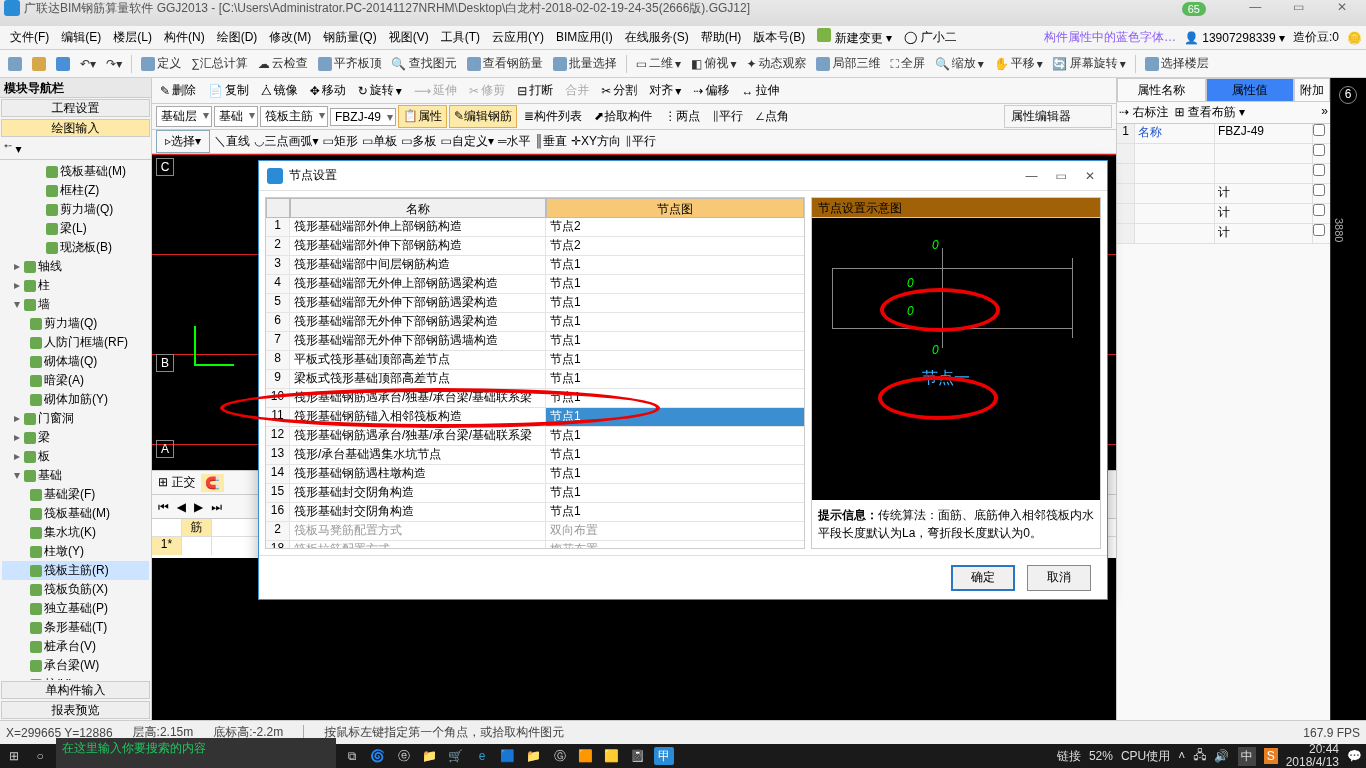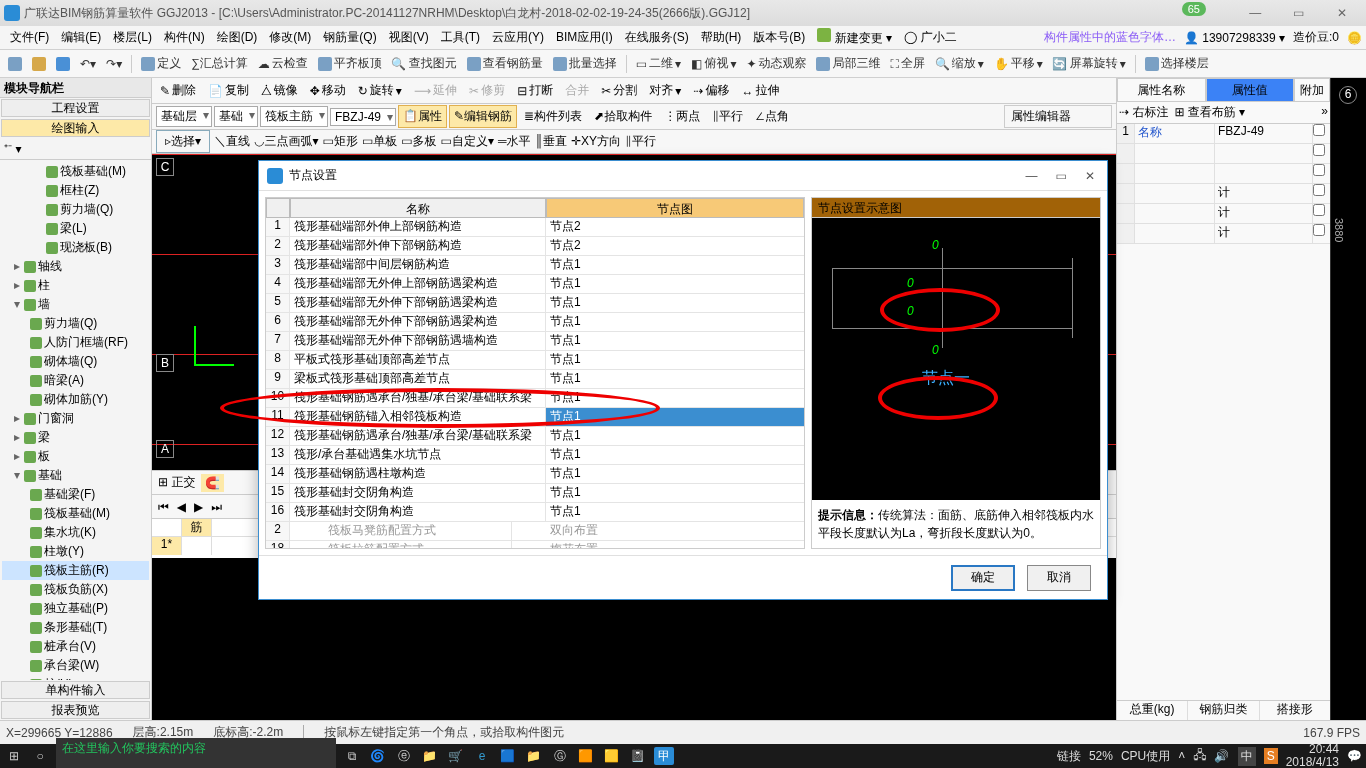--- a/index.html
+++ b/index.html
@@ -1,17 +1,17 @@
 <!DOCTYPE html>
 <html><head>
 <meta charset="utf-8">
 <style>
 * { box-sizing: border-box; margin: 0; padding: 0; font-family: "Microsoft YaHei", SimSun, sans-serif; font-size: 12px; }
 body { width: 1366px; height: 768px; background: #f0f0f0; overflow: hidden; position: relative; }
-.titlebar { height: 26px; background: linear-gradient(#e8e8e8,#dcdcdc); display: flex; align-items: center; padding: 0 4px; color: #555; }
+.titlebar { height: 26px; background: linear-gradient(#e8e8e8,#dcdcdc); display: flex; padding: 0 4px; color: #555; }
 .titlebar .app-icon { width: 16px; height: 16px; background: #2a8cd6; border-radius: 3px; margin-right: 4px; display:inline-block;}
 .titlebar .title { flex: 1; white-space: nowrap; overflow: hidden; }
 .titlebar .wincontrols span { display:inline-block; width:40px; text-align:center; color:#666;}
 .menubar { height: 24px; background: #f5f5f5; display: flex; align-items: center; padding: 0 4px; border-bottom:1px solid #d0d0d0; }
 .menubar .mitem { padding: 2px 6px; cursor: default; }
 .menubar .right { margin-left:auto; display:flex; align-items:center; gap:8px;}
 .menubar .blue{color:#8b5cf6;}
 .toolbar1 { height: 28px; background: #f7f7f7; display: flex; align-items: center; padding: 0 4px; border-bottom:1px solid #d0d0d0; gap:2px; }
 .toolbar1 .tbtn { padding: 2px 4px; display:flex; align-items:center; gap:2px; color:#333;}
 .toolbar1 .sep{width:1px;height:18px;background:#ccc;margin:0 3px;}
@@ -65,21 +65,21 @@
 .dialog .ghdr .gh{border:1px solid #bbb;text-align:center;padding:2px;}
 .dialog .ghdr .gh1{width:24px;background:#f0f0f0;}
 .dialog .ghdr .gh2{flex:1;background:#f0f0f0;}
 .dialog .ghdr .gh3{width:258px;background:#f7c977;}
 .dialog .gbody{flex:1;overflow:auto;}
 .dialog .grow{display:flex;height:19px;border-bottom:1px solid #e4e4e4;}
 .dialog .grow .gc1{width:24px;text-align:center;border-right:1px solid #e4e4e4;background:#f7f7f7;}
 .dialog .grow .gc2{flex:1;padding-left:4px;border-right:1px solid #e4e4e4;}
 .dialog .grow .gc3{width:258px;padding-left:4px;}
 .dialog .grow.sel .gc3{background:#3b8ed0;color:#fff;}
-.dialog .grow.gray .gc2,.dialog .grow.gray .gc3{color:#999;margin-left:34px;}
+.dialog .grow.gray .gc2,.dialog .grow.gray .gc3{color:#999;}
 .dialog .preview{width:290px;border:1px solid #ccc;display:flex;flex-direction:column;}
 .dialog .preview .pt{height:20px;background:#a16207;border-bottom:1px solid #ccc;padding:2px 6px;}
 .dialog .preview .pimg{flex:1;background:#000;position:relative;}
 .dialog .preview .pmsg{padding:6px;font-size:11px;line-height:1.5;}
 .dialog .dfoot{position:absolute;bottom:0;left:0;right:0;height:44px;display:flex;justify-content:flex-end;align-items:center;gap:12px;padding:0 16px;border-top:1px solid #e0e0e0;}
 .dialog .dfoot button{width:64px;height:26px;border:1px solid #888;background:#f0f0f0;}
 .dialog .dfoot button.primary{border:2px solid #2a78c4;}
 
 .redcirc{position:absolute;border:4px solid #e00;border-radius:50%;pointer-events:none;z-index:60;}
 
@@ -347,25 +347,20 @@
           <div class="c3">计</div>
           <div class="c4"><input type="checkbox" style=""></div>
         </div>
         <div class="prow">
           <div class="c1"></div>
           <div class="c2"></div>
           <div class="c3">计</div>
           <div class="c4"><input type="checkbox" style=""></div>
         </div>
       </div>
-    <div style="height:20px;display:flex;border-top:1px solid #ccc">
-      <div style="flex:1;border-right:1px solid #ddd;text-align:center">总重(kg)</div>
-      <div style="flex:1;border-right:1px solid #ddd;text-align:center">钢筋归类</div>
-      <div style="flex:1;text-align:center">搭接形</div>
-    </div>
   </div>
 
   <div class="farright">
     <div style="position:absolute;top:8px;left:8px;width:18px;height:18px;border:1px solid #888;border-radius:50%;color:#fff;text-align:center">6</div>
     <div class="num" style="top:140px;left:2px;writing-mode:vertical-rl">3880</div>
   </div>
 </div>
 
 <div class="dialog">
   <div class="dtitle">

